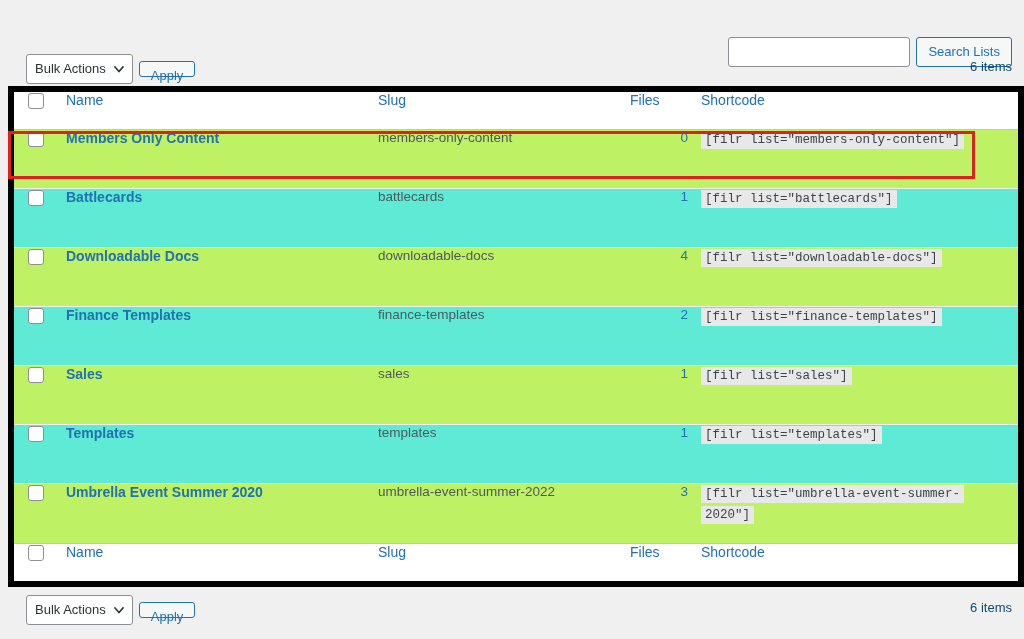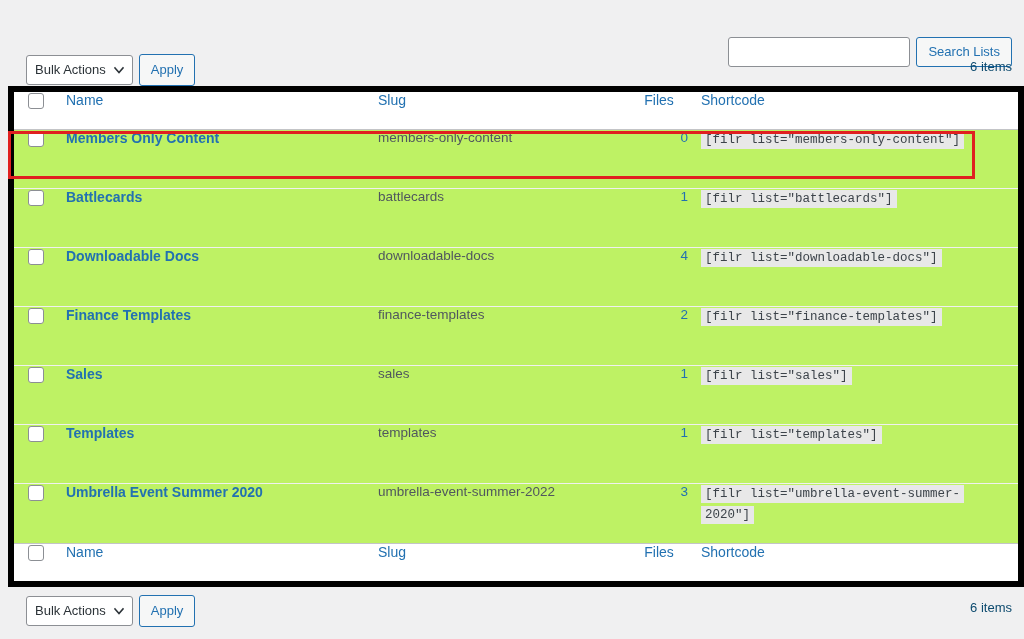--- a/index.html
+++ b/index.html
@@ -87,21 +87,21 @@
   .bulk-select .chev {
     position: absolute;
     right: 8px;
     top: 50%;
     transform: translateY(-50%);
     width: 10px;
     height: 10px;
     display: block;
   }
   .apply-button {
-    height: 32px;
+    height: 16px;
     padding: 0 11px;
     border: 1px solid #2271b1;
     border-radius: 3px;
     background: #f6f7f7;
     color: #2271b1;
     font-family: "Liberation Sans", sans-serif;
     font-size: 13px;
     line-height: 28px;
     cursor: pointer;
   }
@@ -144,27 +144,27 @@
   }
   tfoot th {
     border-bottom: none;
     border-top: 1px solid #c3c4c7;
   }
   .col-head-label {
     color: #2271b1;
     font-size: 14px;
     font-weight: normal;
   }
-  th.col-files .col-head-label { display: block; text-align: center; padding-right: 8px; }
+  th.col-files .col-head-label { display: block; text-align: left; padding-right: 8px; }
   th.col-cb { padding-left: 14px; }
   th.col-name .col-head-label { padding-left: 8px; }
   th.col-short .col-head-label { padding-left: 5px; }
 
   tbody tr { background: #bef264; }
-  tbody tr.alt { background: #bef264; margin-top: 29px; }
+  tbody tr.alt { background: #5eead4; margin-top: 29px; }
   tbody td {
     height: 59px;
     vertical-align: top;
     padding-top: 14px;
     border-bottom: 1px solid #f0f0f1;
   }
   tbody tr:last-child td { border-bottom: none; }
 
   td.col-cb { padding-left: 14px; }
   .row-title {

